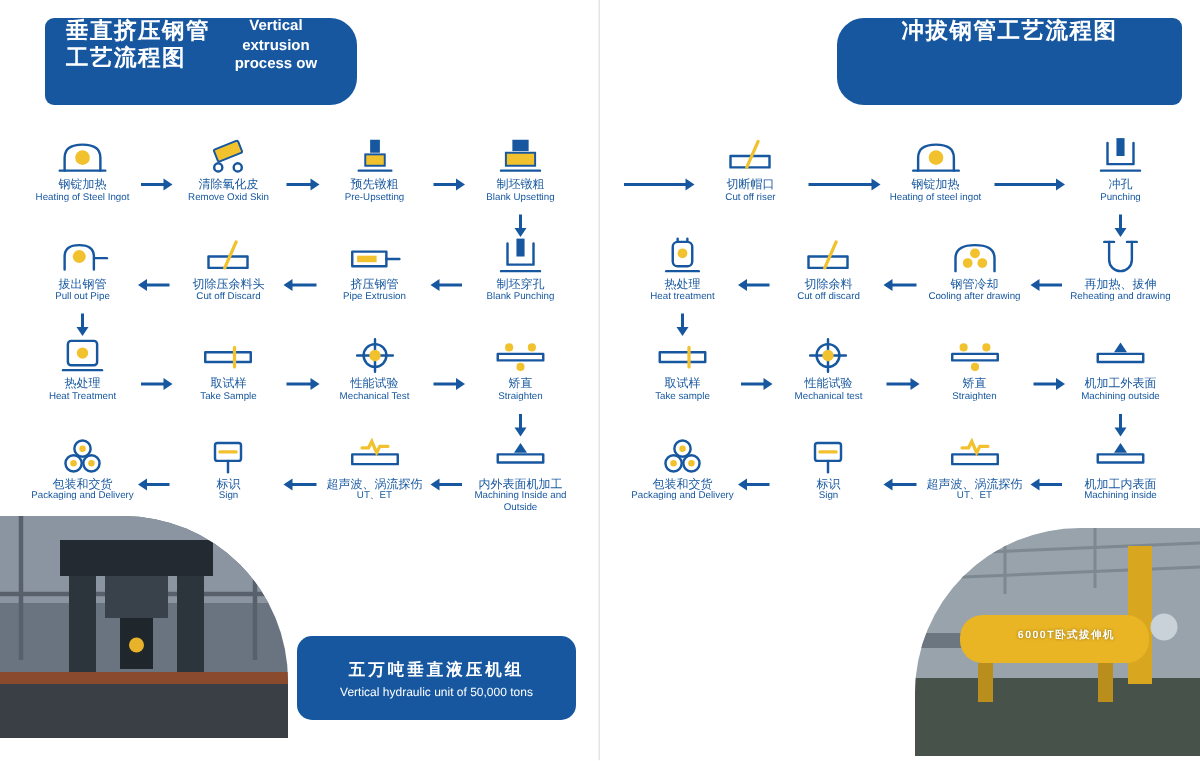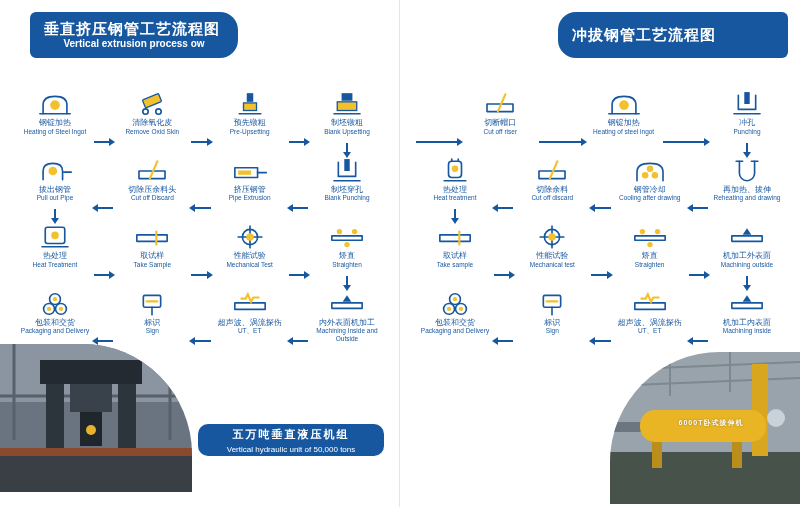--- a/index.html
+++ b/index.html
@@ -7,31 +7,31 @@
     position:relative;width:800px;height:507px;background:#ffffff;overflow:hidden;
     font-family:"Liberation Sans", sans-serif;
   }
   .divider{position:absolute;left:399px;top:0;width:1px;height:507px;background:#e2e6ea;}
   .page{position:absolute;top:0;width:400px;height:507px;}
   .page.left{left:0;}
   .page.right{left:400px;}
 
   
   .banner{
-    position:absolute;top:12px;height:46px;background:#16579f;color:#ffffff;
-    display:flex;flex-direction:column;justify-content:center;padding:0 14px;box-sizing:border-box;
+    position:absolute;top:12px;height:58px;background:#16579f;color:#ffffff;
+    display:flex;flex-direction:row;justify-content:center;padding:0 14px;box-sizing:border-box;
   }
   .page.left .banner{left:30px;width:208px;border-radius:6px 18px 18px 6px;}
   .page.right .banner{left:158px;width:230px;border-radius:18px 6px 6px 18px;}
   .banner-zh{font-size:15px;font-weight:bold;letter-spacing:1px;line-height:1.2;}
   .banner-en{font-size:10px;font-weight:bold;line-height:1.25;text-align:center;}
 
   
   .flow{position:absolute;top:90px;left:16px;right:14px;}
-  .flow-row{display:flex;align-items:flex-end;}
+  .flow-row{display:flex;align-items:center;}
   .step{width:78px;flex:0 0 78px;display:flex;flex-direction:column;align-items:center;}
   .icn{height:28px;display:flex;align-items:center;justify-content:center;}
   .icn svg{width:40px;height:26px;display:block;}
   .step .zh{font-size:8px;color:#16579f;text-align:center;line-height:1.2;white-space:nowrap;}
   .step .en{font-size:6.5px;color:#16579f;text-align:center;line-height:1.15;min-height:15px;}
   .h-arrow{flex:1 1 10px;min-width:8px;height:2px;background:#16579f;margin-top:14px;position:relative;}
   .h-arrow.right::after{content:"";position:absolute;right:-2px;top:-3px;
     border-left:6px solid #16579f;border-top:4px solid transparent;border-bottom:4px solid transparent;}
   .h-arrow.left::after{content:"";position:absolute;left:-2px;top:-3px;
     border-right:6px solid #16579f;border-top:4px solid transparent;border-bottom:4px solid transparent;}
@@ -55,21 +55,21 @@
   .photo svg{display:block;width:100%;height:100%;}
   .photo-left{left:0;top:344px;width:192px;height:148px;border-radius:0 110px 0 0;}
   .photo-right{left:210px;top:352px;width:190px;height:152px;border-radius:110px 0 0 0;}
   .machine-label{
     position:absolute;left:46px;top:66px;width:110px;text-align:center;
     color:#ffffff;font-size:7px;font-weight:bold;letter-spacing:1px;text-shadow:0 0 2px #8a6a10;
   }
 
   
   .caption{
-    position:absolute;top:424px;height:32px;background:#16579f;color:#ffffff;border-radius:10px;
+    position:absolute;top:424px;height:56px;background:#16579f;color:#ffffff;border-radius:10px;
     display:flex;flex-direction:column;align-items:center;justify-content:center;gap:3px;
   }
   .caption-left{left:198px;width:186px;}
   .caption-right{left:52px;width:198px;}
   .cap-zh{font-size:11px;font-weight:bold;letter-spacing:2px;}
   .cap-en{font-size:8px;}
 </style>
 </head>
 <body>
 

